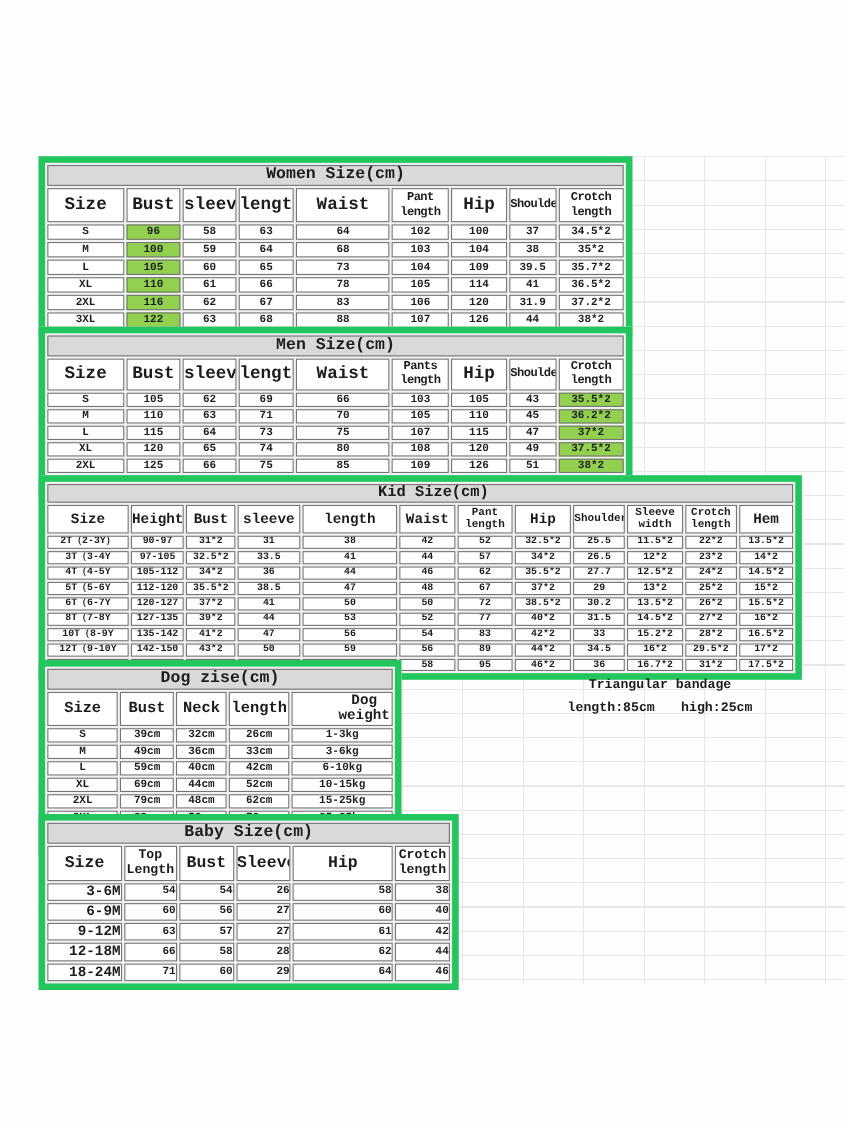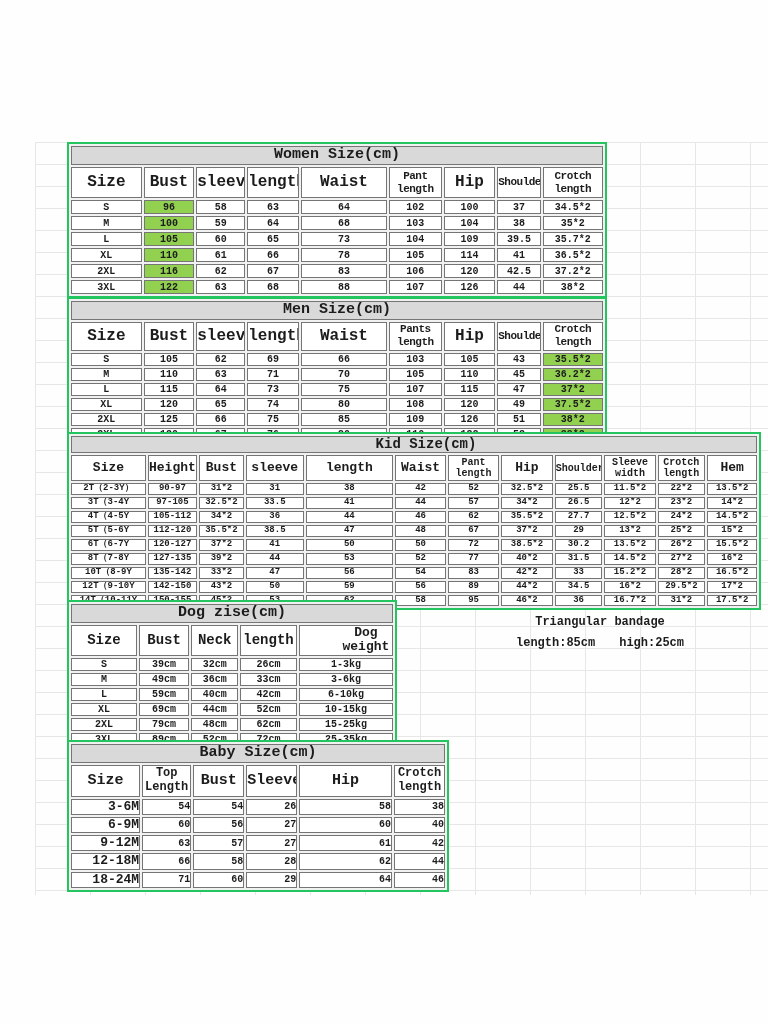--- a/index.html
+++ b/index.html
@@ -10,21 +10,21 @@
   }
   
   .grid{
     position:absolute;left:35px;top:142px;width:733px;height:753px;
     background-image:
       repeating-linear-gradient(to right,#e7e7e7 0 1px,transparent 1px 55px),
       repeating-linear-gradient(to bottom,#e7e7e7 0 1px,transparent 1px 22px);
   }
   table.sz{
     position:absolute;table-layout:fixed;border-collapse:separate;border-spacing:2px;
-    background:#f1f1f1;border:2px solid #22c55e;margin-left:32px;
+    background:#f1f1f1;border:6px solid #22c55e;
   }
   table.sz td{
     background:#ffffff;border:1px solid #757575;text-align:center;vertical-align:middle;
     padding:0;overflow:hidden;white-space:normal;line-height:1.1;
   }
   table.sz td.title{background:var(--titlebg,#d9d9d9);}
   table.sz td.hl{background:var(--hl,#92d050);}
   table.sz td.h{line-height:1.15;}
 
   .t-women{left:35px;top:142px;width:540px;}
@@ -144,21 +144,21 @@
           <td>36.5*2</td>
         </tr>
         <tr>
           <td>2XL</td>
           <td class="hl">116</td>
           <td>62</td>
           <td>67</td>
           <td>83</td>
           <td>106</td>
           <td>120</td>
-          <td>42.5</td>
+          <td>31.9</td>
           <td>37.2*2</td>
         </tr>
         <tr>
           <td>3XL</td>
           <td class="hl">122</td>
           <td>63</td>
           <td>68</td>
           <td>88</td>
           <td>107</td>
           <td>126</td>
@@ -381,21 +381,21 @@
           <td>77</td>
           <td>40*2</td>
           <td>31.5</td>
           <td>14.5*2</td>
           <td>27*2</td>
           <td>16*2</td>
         </tr>
         <tr>
           <td>10T（8-9Y</td>
           <td>135-142</td>
-          <td>33*2</td>
+          <td>41*2</td>
           <td>47</td>
           <td>56</td>
           <td>54</td>
           <td>83</td>
           <td>42*2</td>
           <td>33</td>
           <td>15.2*2</td>
           <td>28*2</td>
           <td>16.5*2</td>
         </tr>

